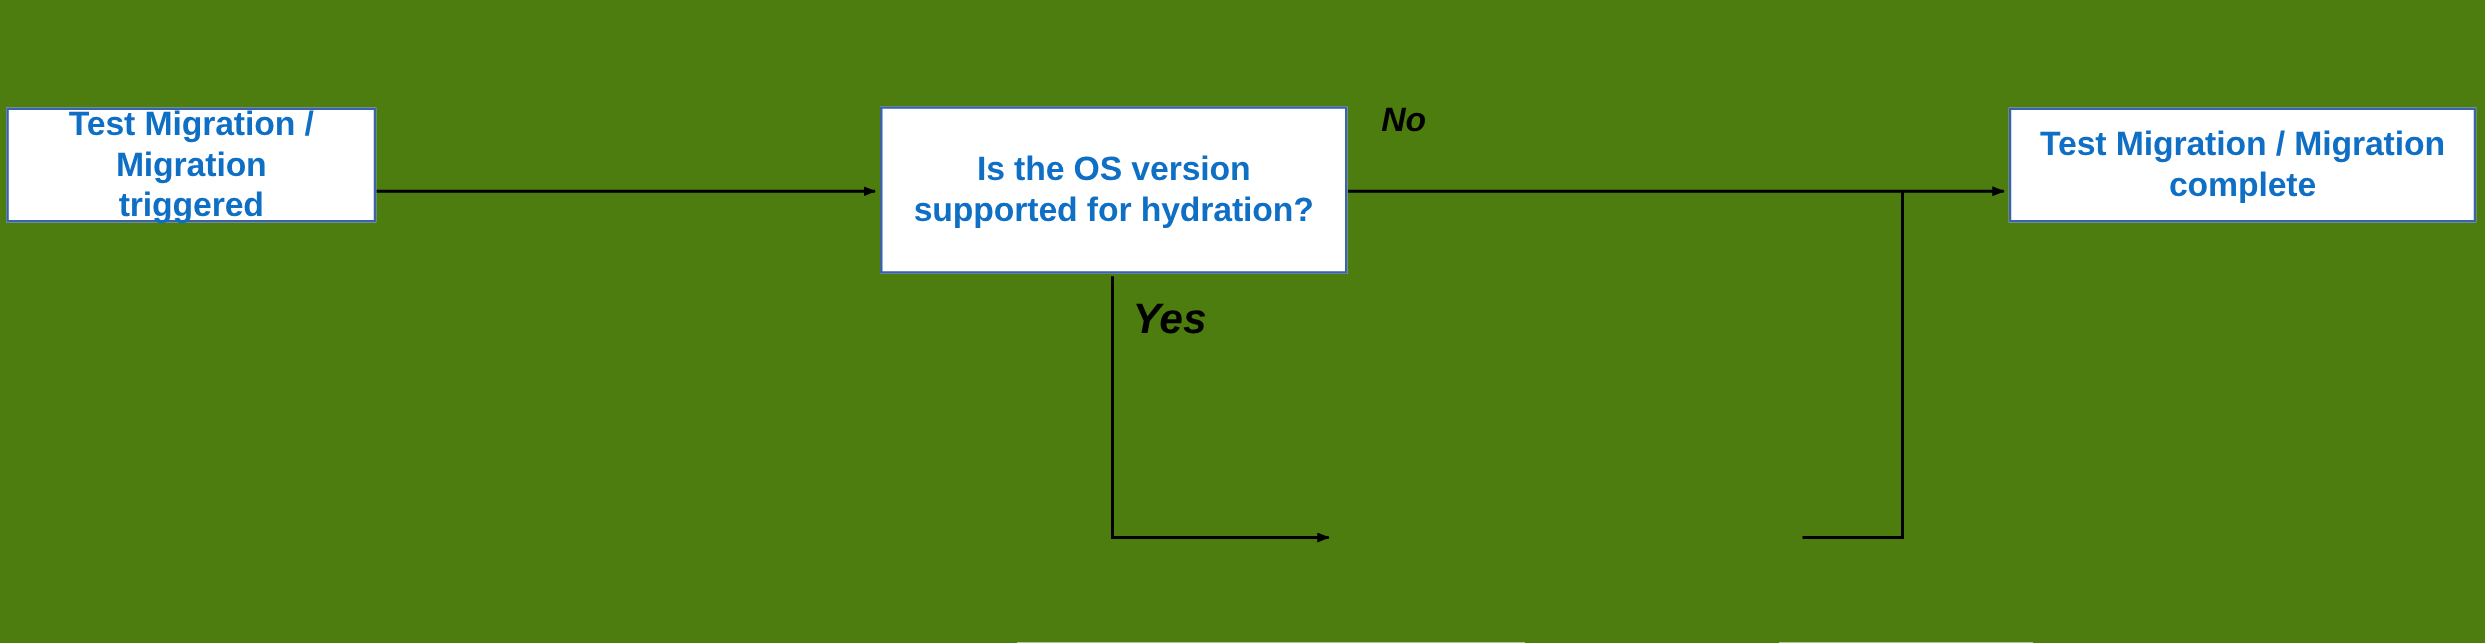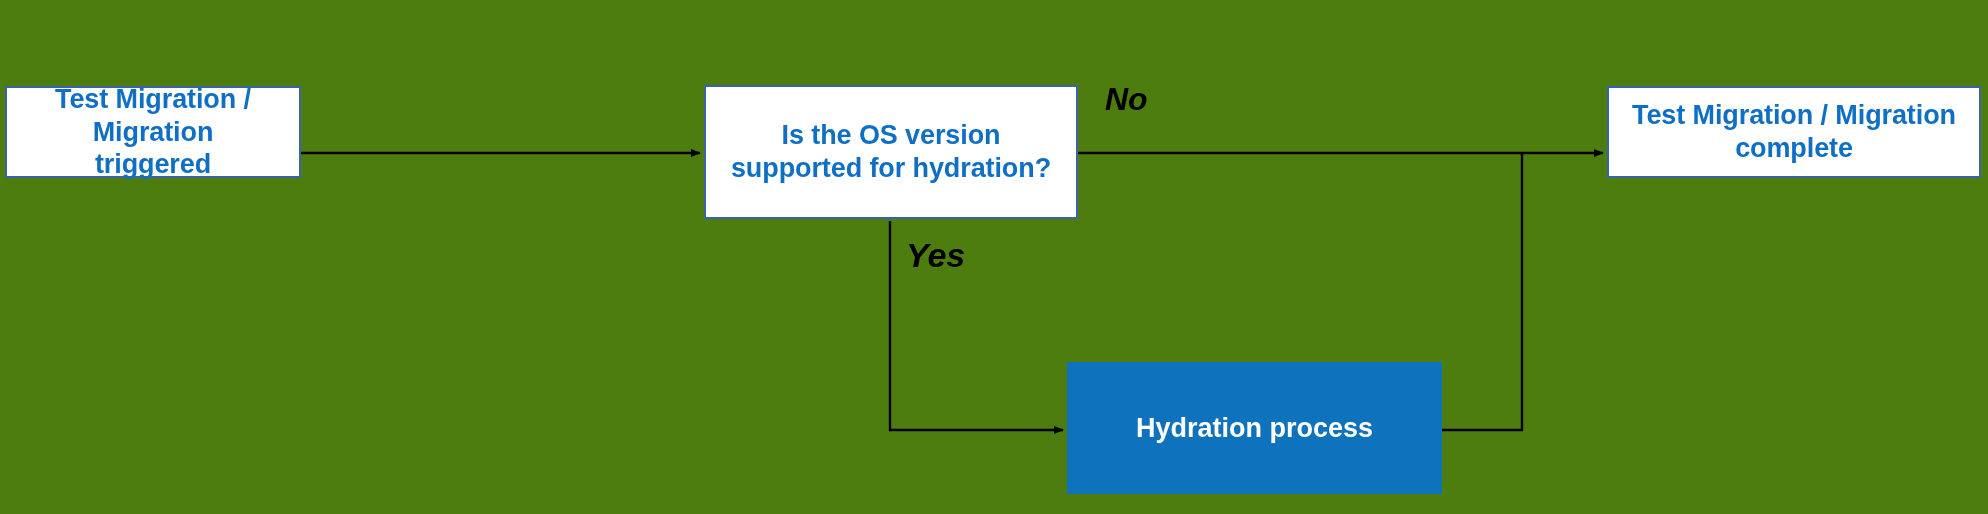--- a/index.html
+++ b/index.html
@@ -64,21 +64,21 @@
   #node-hydration  { left: 1067px; top: 362px; width: 375px; height: 132px; }
 
   .edge-label {
     position: absolute;
     font-family: "Liberation Sans", sans-serif;
     font-weight: bold;
     font-style: italic;
     color: #000000;
     white-space: nowrap;
   }
-  #label-no  { left: 1105px; top: 81px;  font-size: 32px; }
+  #label-no  { left: 1105px; top: 81px;  font-size: 27px; }
   #label-may { left: 1193px; top: 84px;  font-size: 23px; }
   #label-yes { left: 906px;  top: 236px; font-size: 34px; }
 </style>
 </head>
 <body>
 
 <div id="canvas">
 
   <svg id="edges" viewBox="0 0 1988 514" xmlns="http://www.w3.org/2000/svg">
     <defs>
@@ -104,22 +104,19 @@
   <div class="node node-outline" id="node-decision">
     <span class="node-label">Is the OS version
 supported for hydration?</span>
   </div>
 
   <div class="node node-outline" id="node-complete">
     <span class="node-label">Test Migration / Migration
 complete</span>
   </div>
 
-  <div class="node node-filled" id="node-hydration">
-    <span class="node-label">Hydration process</span>
-  </div>
 
   <span class="edge-label" id="label-no">No</span>
 
 
   <span class="edge-label" id="label-yes">Yes</span>
 
 </div>
 
 </body></html>

